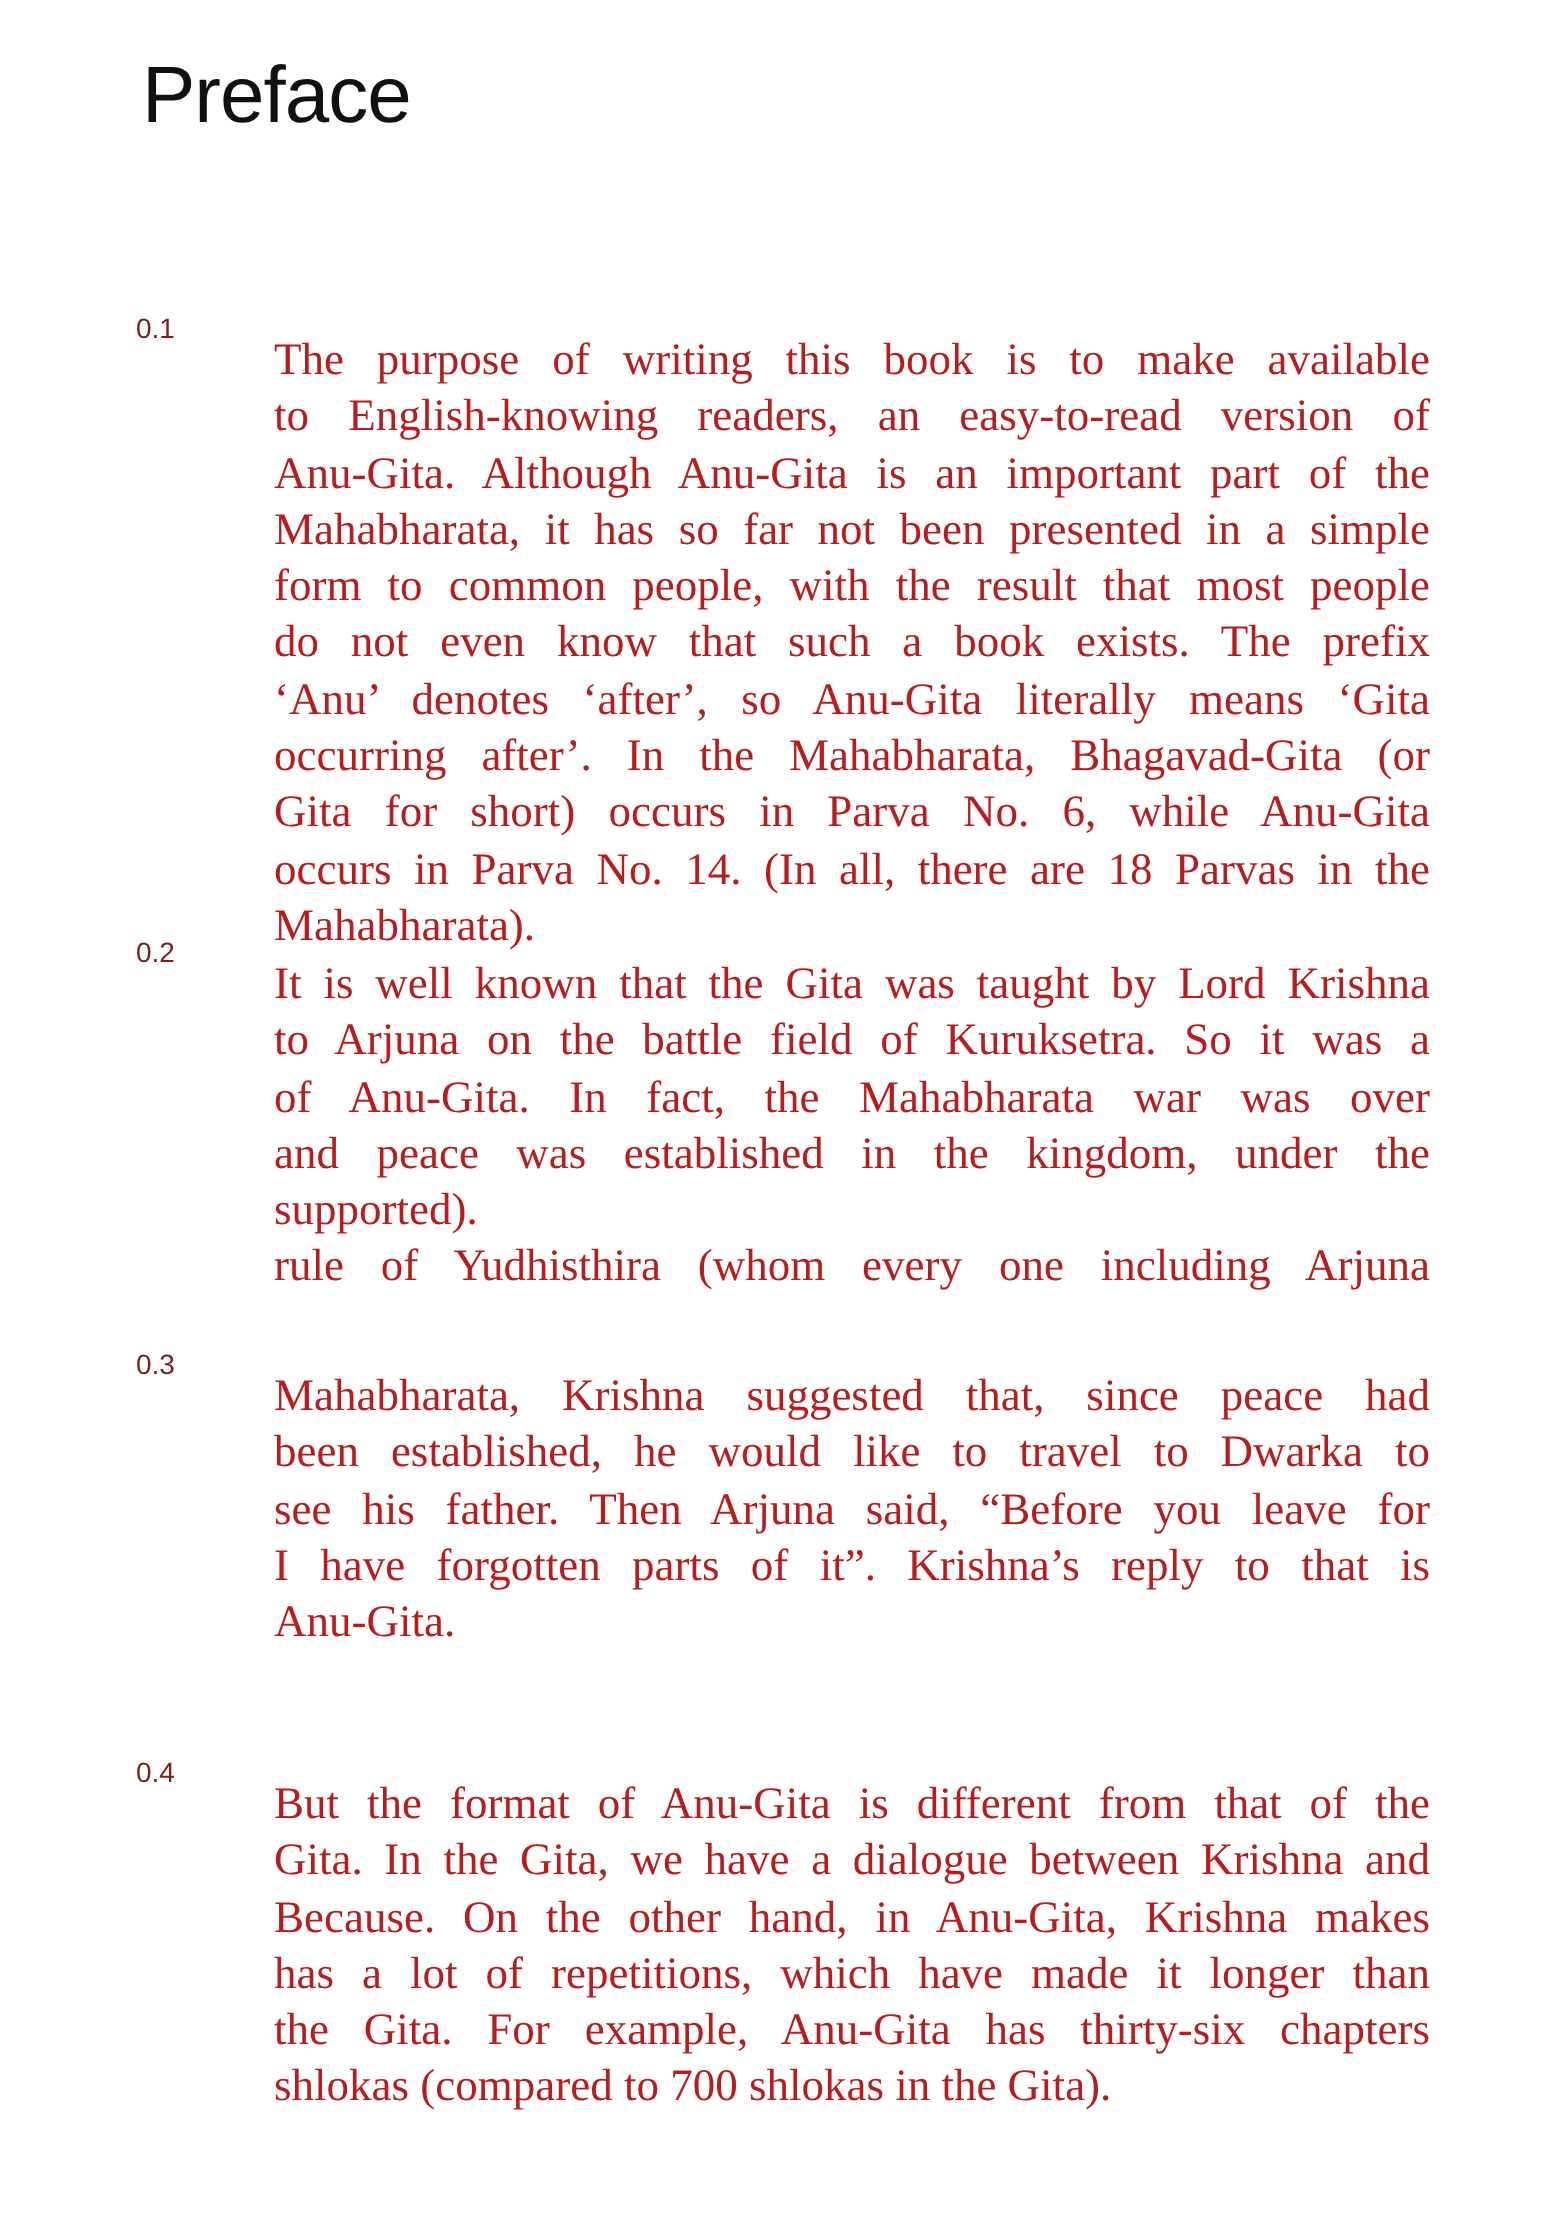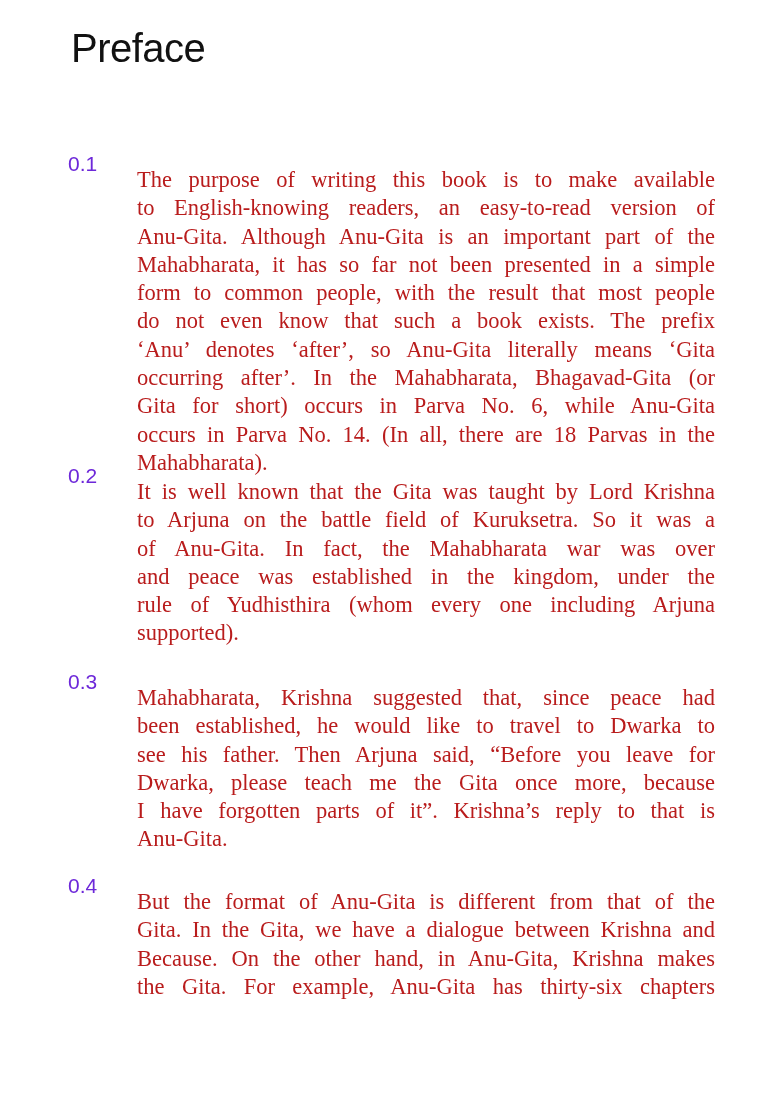--- a/index.html
+++ b/index.html
@@ -30,23 +30,23 @@
     .section {
       position: absolute;
       left: 0;
       width: 780px;
     }
     .section-number {
       position: absolute;
       left: 68px;
       top: 0;
       font-family: "Liberation Sans", "DejaVu Sans", sans-serif;
-      font-size: 21px;
+      font-size: 14px;
       line-height: 28.3px;
-      color: #6d28d9;
+      color: #7f1d1d;
     }
     .section-body {
       position: absolute;
       left: 137px;
       top: 16px;
       width: 580px;
       font-size: 22.5px;
       line-height: 28.3px;
       color: #b91c1c;
     }
@@ -83,38 +83,39 @@
   </div>
 </div>
 
 <div class="section" style="top:462px;">
   <span class="section-number">0.2</span>
   <div class="section-body">
     <span class="line">It is well known that the Gita was taught by Lord Krishna</span>
     <span class="line">to Arjuna on the battle field of Kuruksetra. So it was a</span>
     <span class="line">of Anu-Gita. In fact, the Mahabharata war was over</span>
     <span class="line">and peace was established in the kingdom, under the</span>
+    <span class="line last">supported).</span>
     <span class="line">rule of Yudhisthira (whom every one including Arjuna</span>
-    <span class="line last">supported).</span>
   </div>
 </div>
 
 <div class="section" style="top:668px;">
   <span class="section-number">0.3</span>
   <div class="section-body">
     <span class="line">Mahabharata, Krishna suggested that, since peace had</span>
     <span class="line">been established, he would like to travel to Dwarka  to</span>
     <span class="line">see his father. Then Arjuna said, “Before you leave for</span>
-    <span class="line">Dwarka, please teach me the Gita once more, because</span>
     <span class="line">I have forgotten parts of it”. Krishna’s reply to that is</span>
     <span class="line last">Anu-Gita.</span>
   </div>
 </div>
 
 <div class="section" style="top:872px;">
   <span class="section-number">0.4</span>
   <div class="section-body">
     <span class="line">But the format of Anu-Gita is different from that of the</span>
     <span class="line">Gita. In the Gita, we have a dialogue between Krishna and</span>
     <span class="line">Because. On the other hand, in Anu-Gita, Krishna makes</span>
+    <span class="line">has a lot of repetitions, which have made it longer than</span>
     <span class="line">the Gita. For example, Anu-Gita has thirty-six chapters</span>
+    <span class="line last">shlokas (compared to 700 shlokas in the Gita).</span>
   </div>
 </div>
 
 </body></html>

